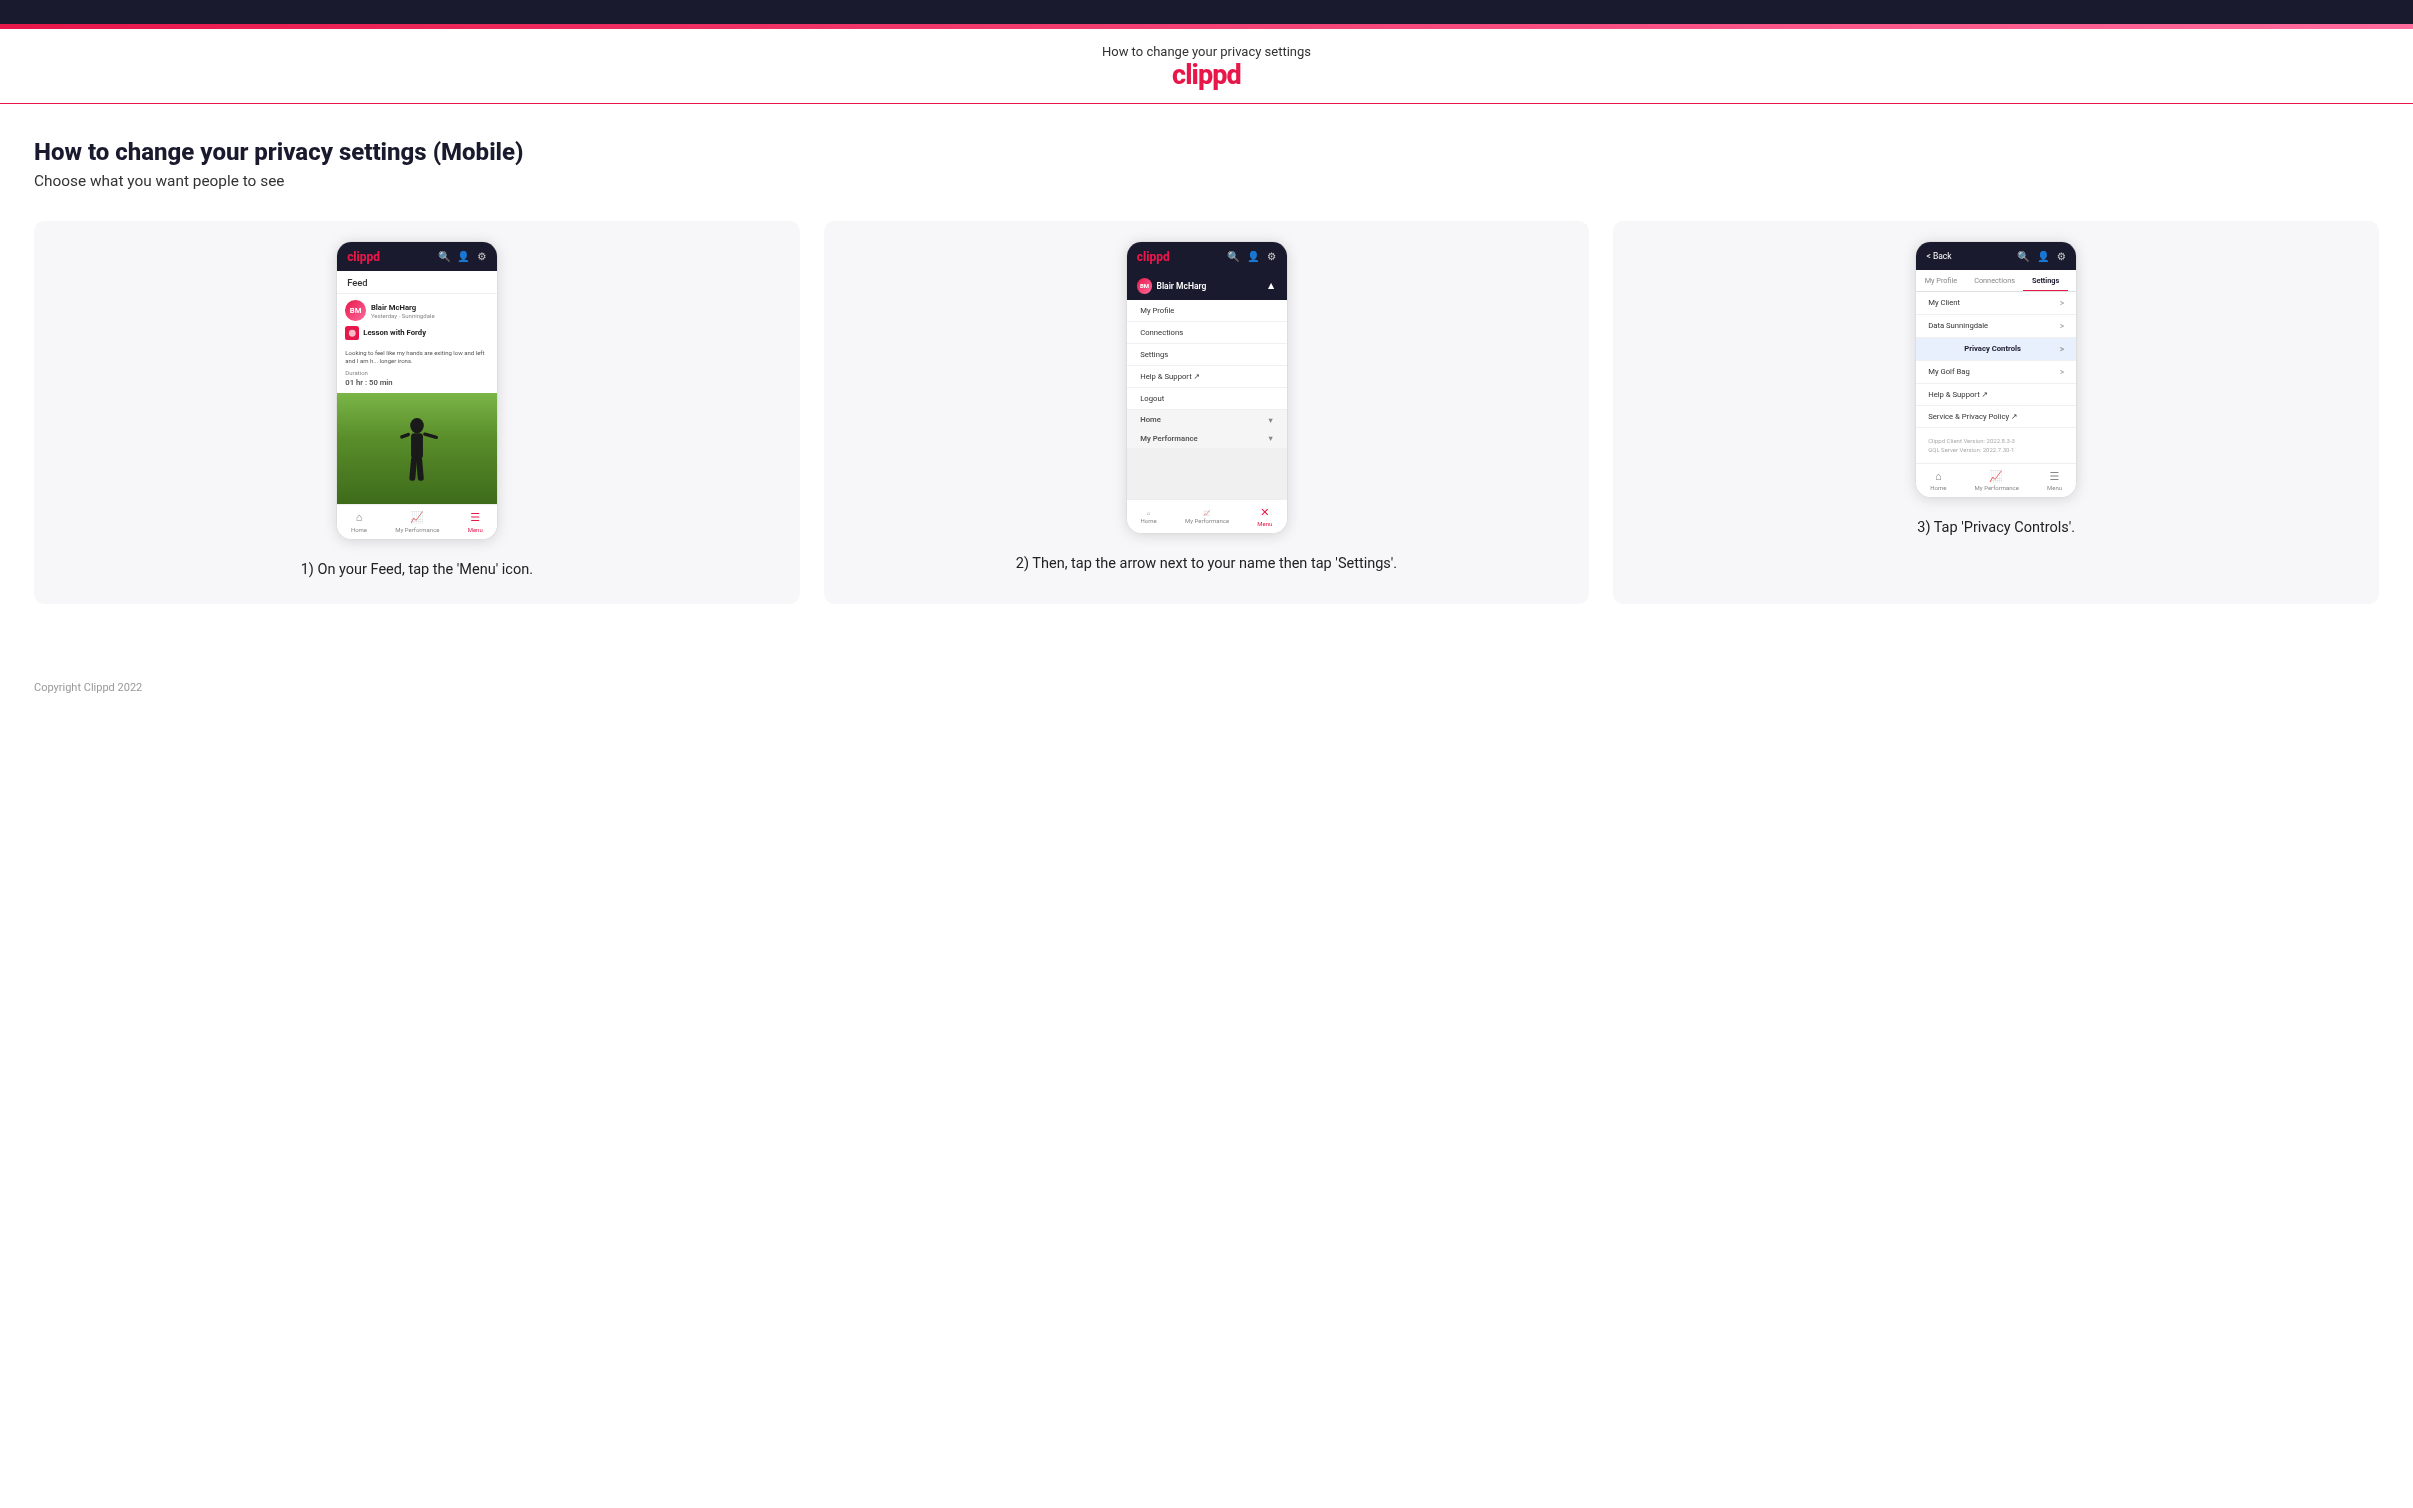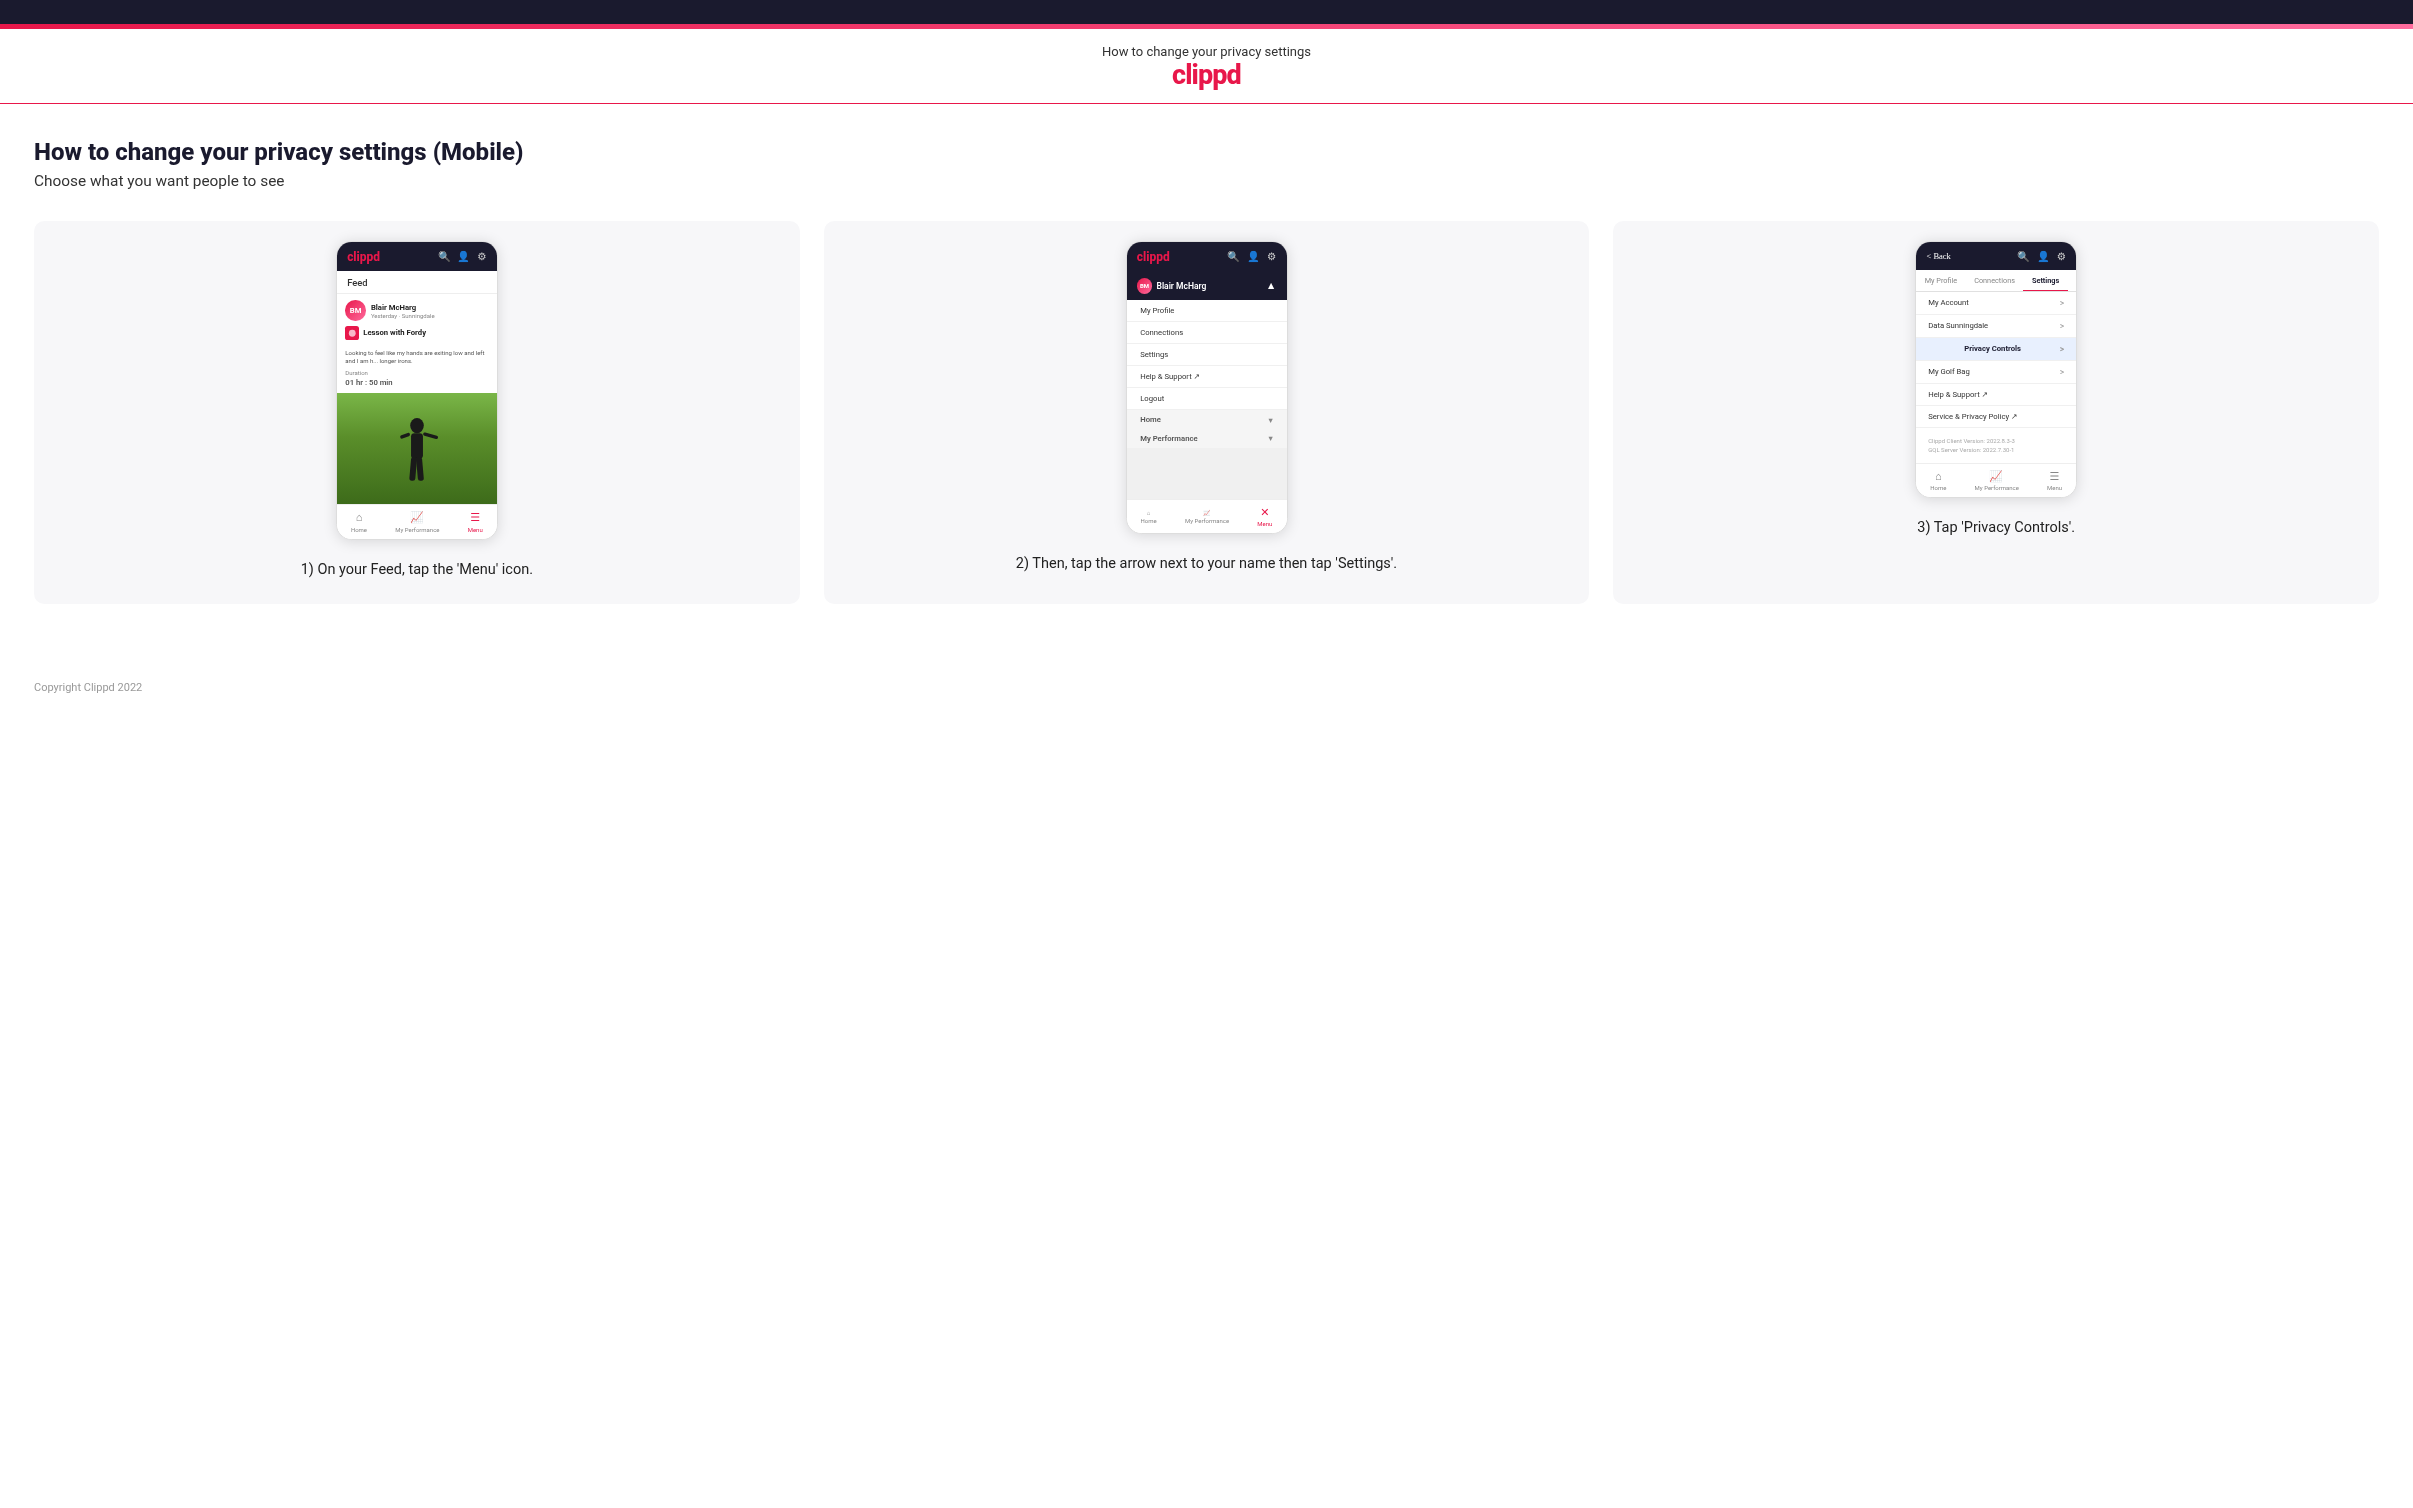--- a/index.html
+++ b/index.html
@@ -247,21 +247,20 @@
     .phone-nav2-close { color: #e8174a; font-size: 11px; }
     
     .phone-back-bar {
       background: #1a1a2e;
       display: flex;
       align-items: center;
       justify-content: space-between;
       padding: 7.7px 10.3px;
       color: #fff;
       font-size: 8.5px;
-      font-family: Liberation Serif, serif;
     }
     .phone-tabs {
       display: flex;
       border-bottom: 0.9px solid #e0e0e0;
       background: #fff;
     }
     .phone-tab {
       font-size: 7.3px;
       padding: 5.1px 8.5px;
       color: #888;
@@ -469,21 +468,21 @@
         </div>
 
         <div class="phone-tabs">
           <span class="phone-tab">My Profile</span>
           <span class="phone-tab">Connections</span>
           <span class="phone-tab active">Settings</span>
         </div>
 
         <div>
           <div class="phone-settings-item">
-            <span>My Account</span>
+            <span>My Client</span>
             <span class="phone-chevron">&gt;</span>
           </div>
           <div class="phone-settings-item">
             <span>Data Sunningdale</span>
             <span class="phone-chevron">&gt;</span>
           </div>
           <div class="phone-settings-item highlighted" style="background:#e8f0fe;padding-left:48px;">
             <span style="color:#1a1a2e;font-weight:700;">Privacy Controls</span>
             <span class="phone-chevron">&gt;</span>
           </div>

